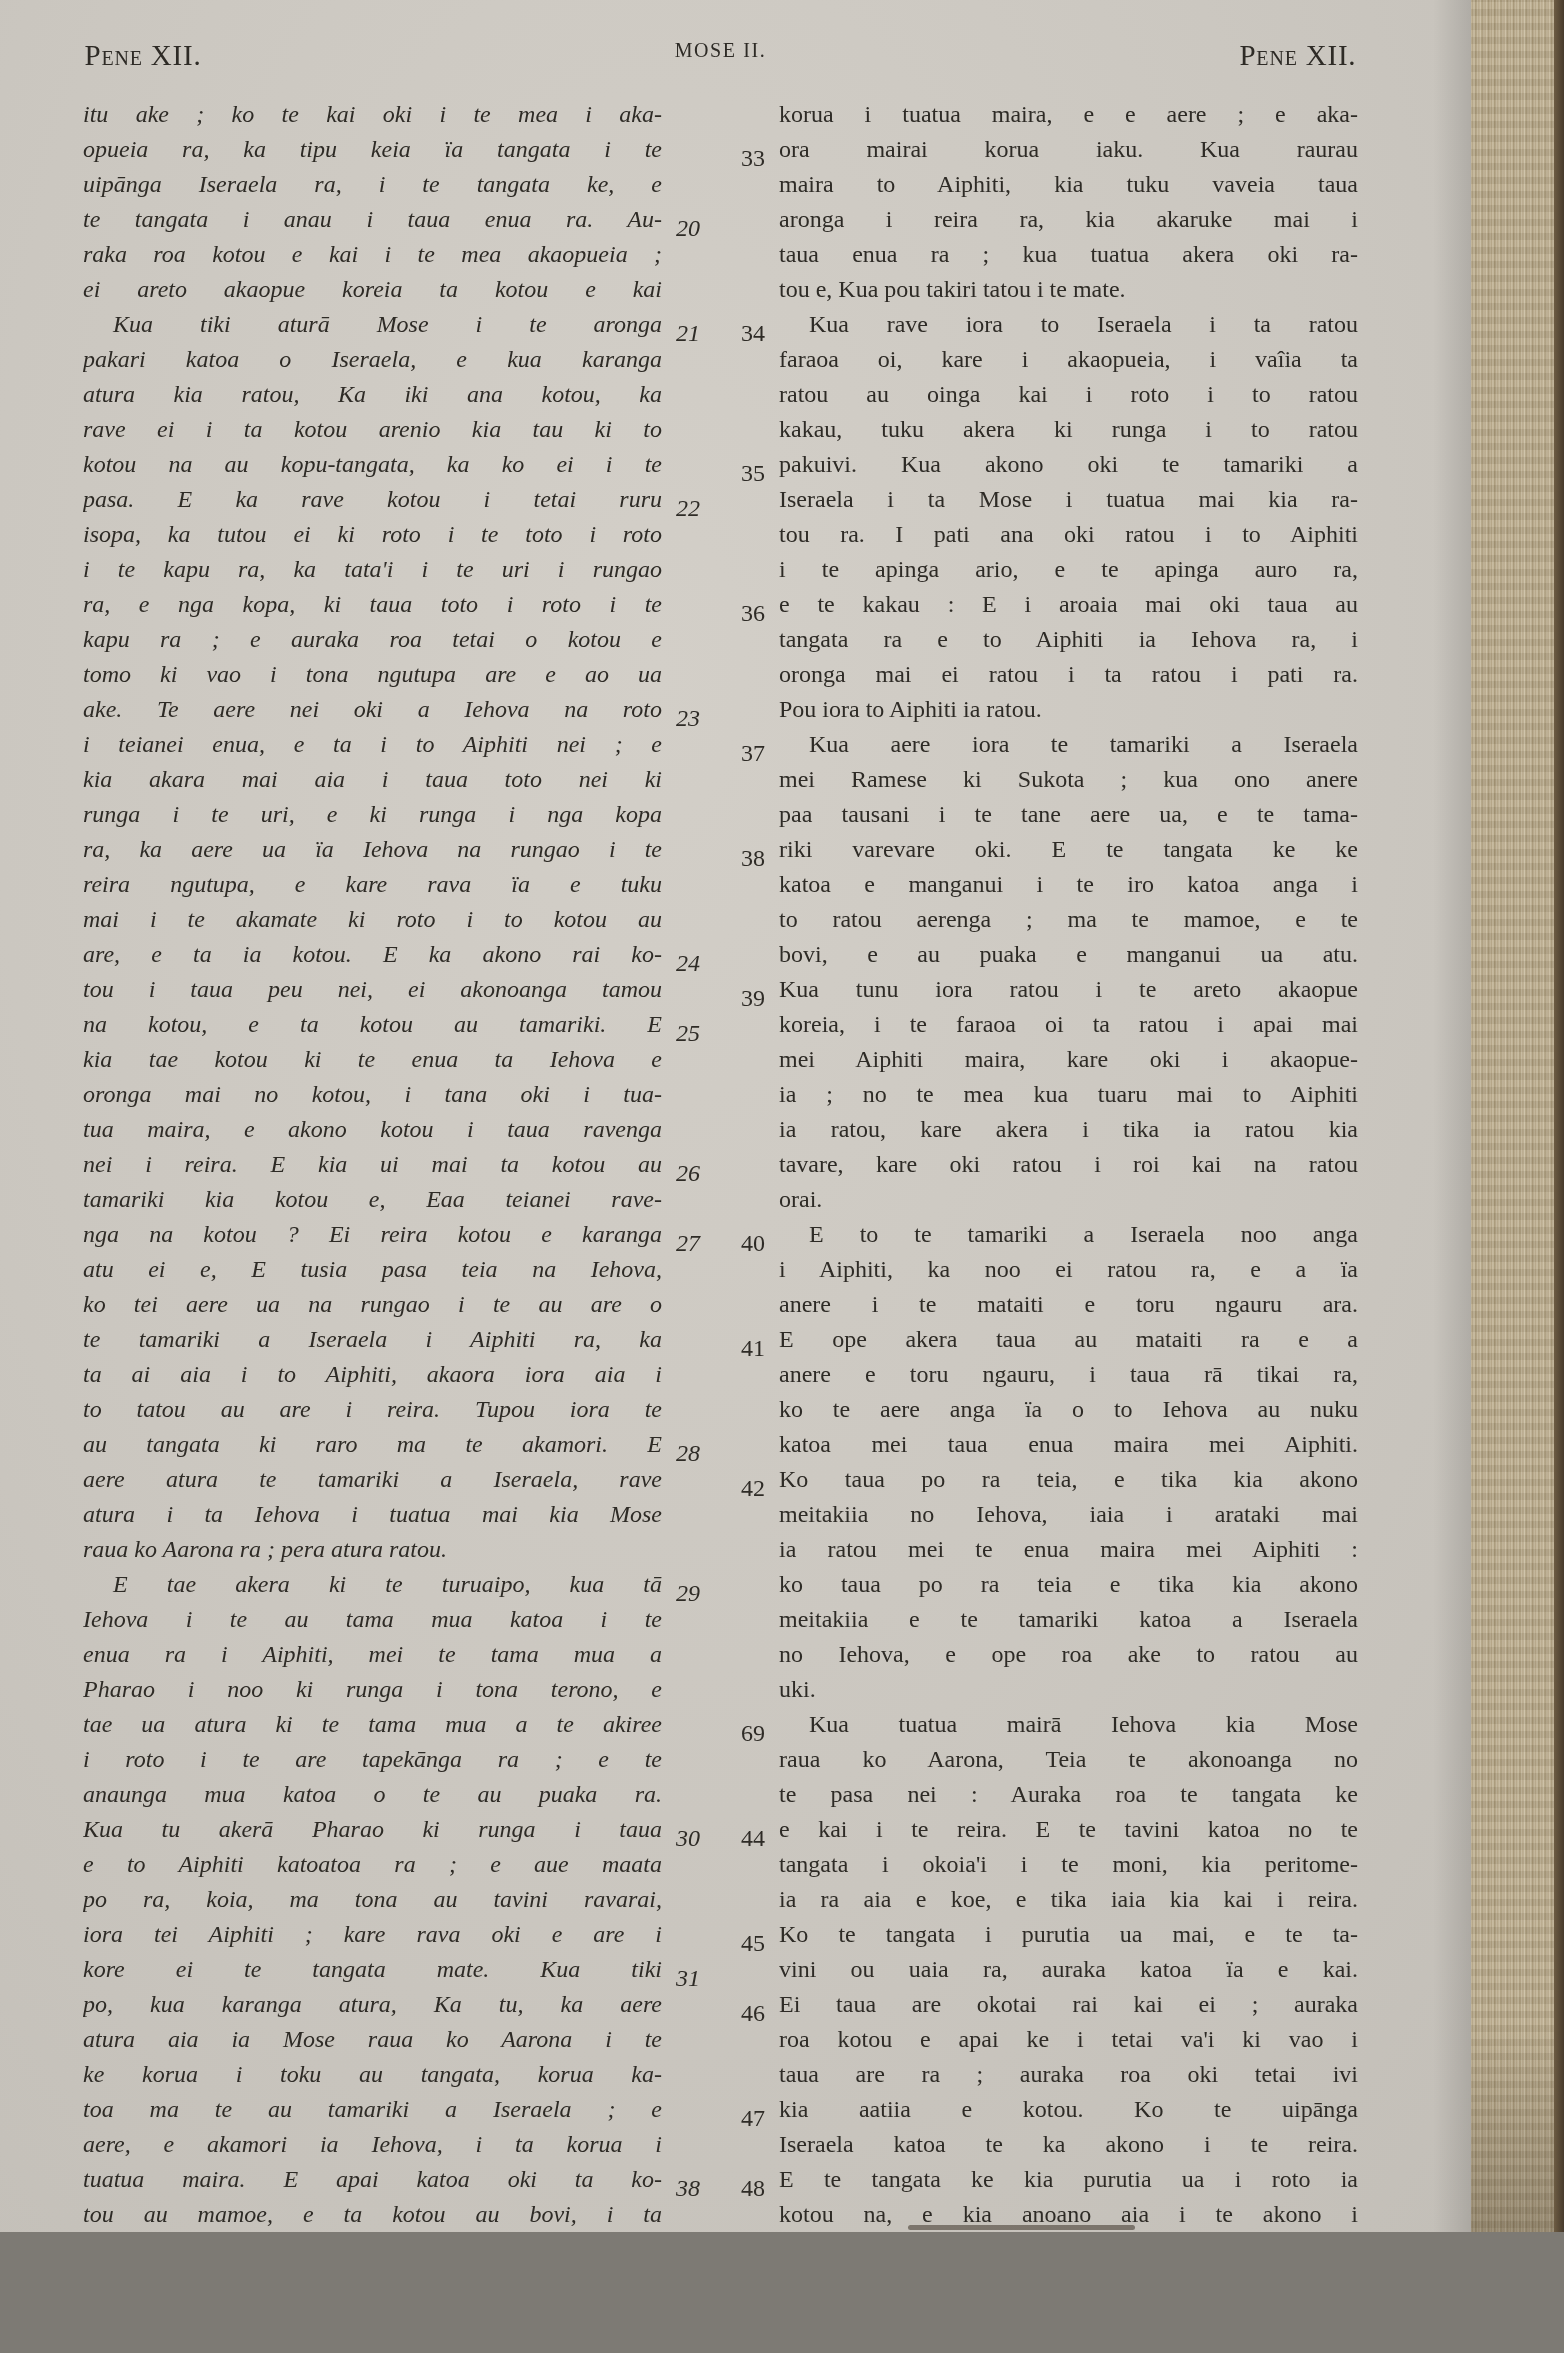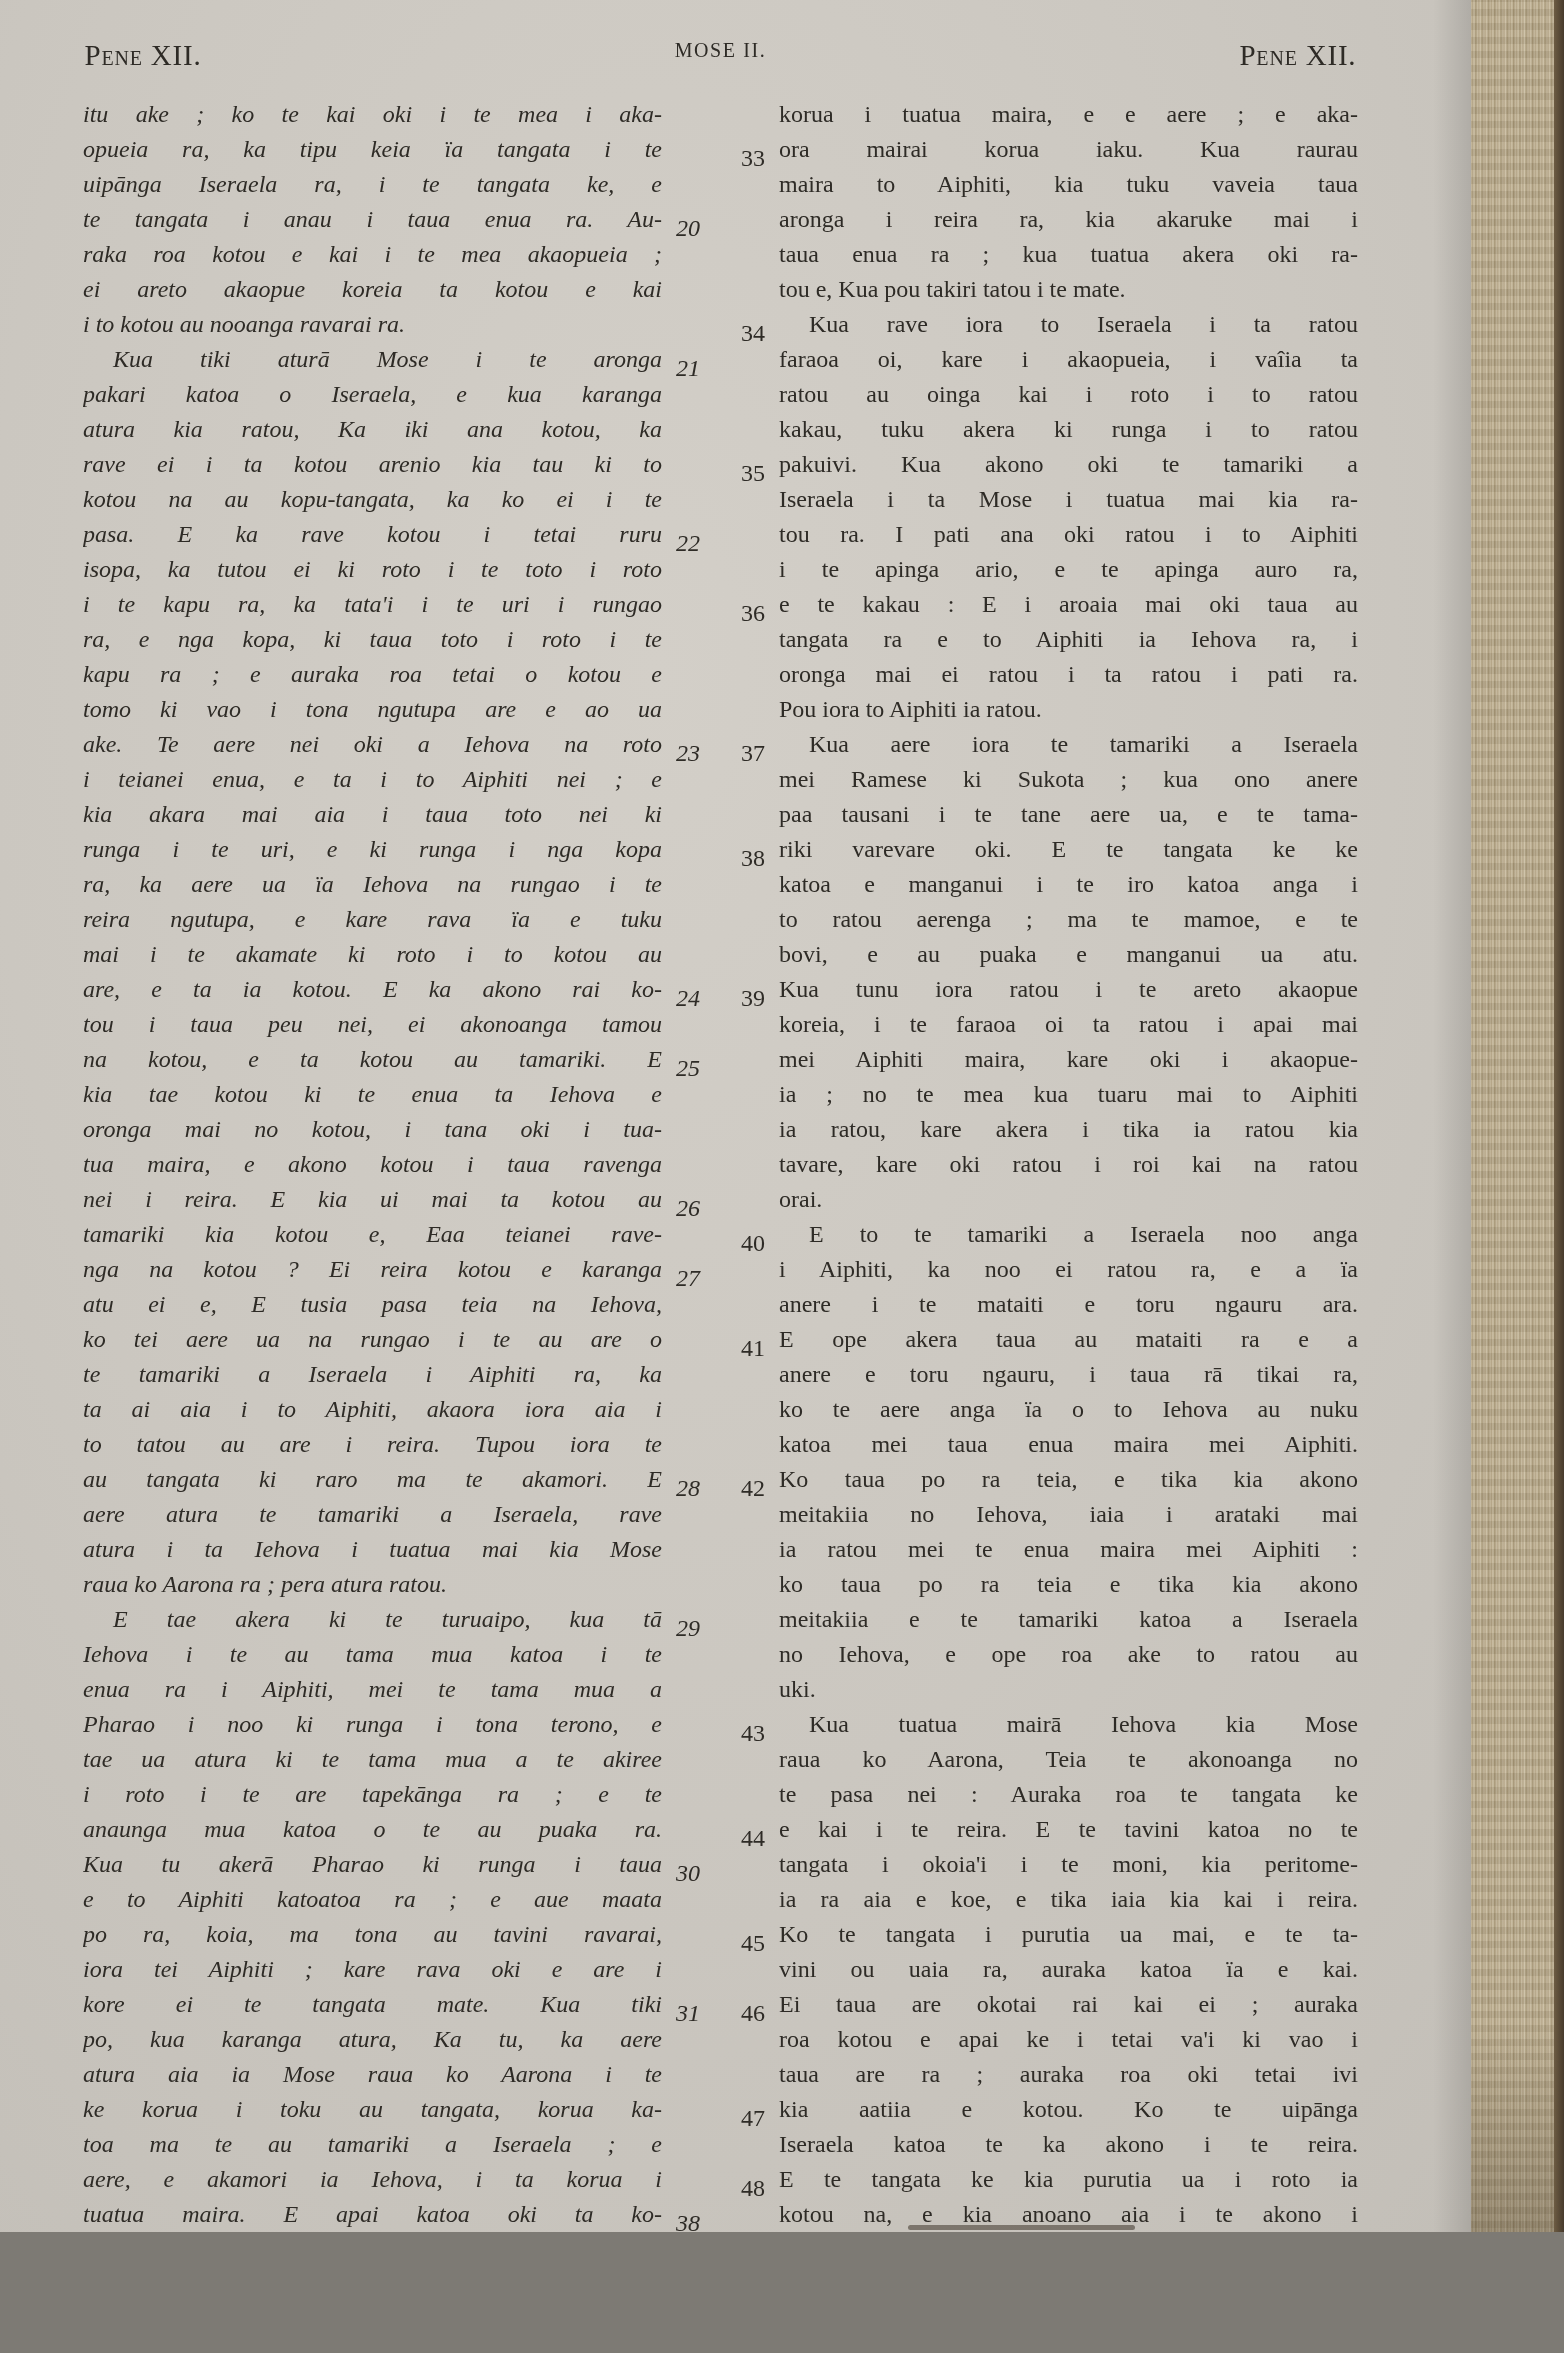--- a/index.html
+++ b/index.html
@@ -95,23 +95,20 @@
             <div class="line">
               <div class="lt-wrap"><span class="line-text">te tangata i anau i taua enua ra.  Au-</span></div>
               <span class="verse-num num-right">20</span>
             </div>
             <div class="line">
               <div class="lt-wrap"><span class="line-text">raka roa kotou e kai i te mea akaopueia ;</span></div>
             </div>
             <div class="line">
               <div class="lt-wrap"><span class="line-text">ei areto akaopue koreia ta kotou e kai</span></div>
             </div>
-            <div class="line para-end">
-              <div class="lt-wrap"><span class="line-text">i to kotou au nooanga ravarai ra.</span></div>
-            </div>
             <div class="line indent">
               <div class="lt-wrap"><span class="line-text">Kua tiki aturā Mose i te aronga</span></div>
               <span class="verse-num num-right">21</span>
             </div>
             <div class="line">
               <div class="lt-wrap"><span class="line-text">pakari katoa o Iseraela, e kua karanga</span></div>
             </div>
             <div class="line">
               <div class="lt-wrap"><span class="line-text">atura kia ratou, Ka iki ana kotou, ka</span></div>
             </div>
@@ -430,21 +427,21 @@
               <div class="lt-wrap"><span class="line-text">meitakiia e te tamariki katoa a Iseraela</span></div>
             </div>
             <div class="line">
               <div class="lt-wrap"><span class="line-text">no Iehova, e ope roa ake to ratou au</span></div>
             </div>
             <div class="line para-end">
               <div class="lt-wrap"><span class="line-text">uki.</span></div>
             </div>
             <div class="line indent">
               <div class="lt-wrap"><span class="line-text">Kua tuatua mairā Iehova kia Mose</span></div>
-              <span class="verse-num num-left">43</span>
+              <span class="verse-num num-left">69</span>
             </div>
             <div class="line">
               <div class="lt-wrap"><span class="line-text">raua ko Aarona, Teia te akonoanga no</span></div>
             </div>
             <div class="line">
               <div class="lt-wrap"><span class="line-text">te pasa nei :  Auraka roa te tangata ke</span></div>
             </div>
             <div class="line">
               <div class="lt-wrap"><span class="line-text">e kai i te reira.  E te tavini katoa no te</span></div>
               <span class="verse-num num-left">44</span>

